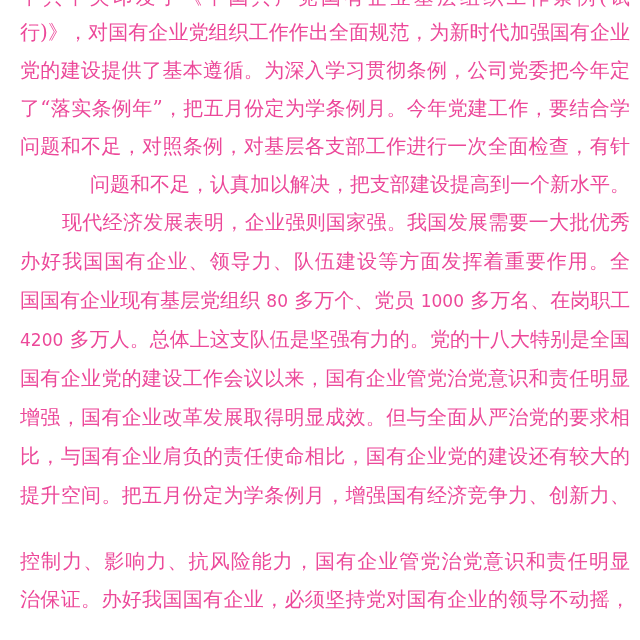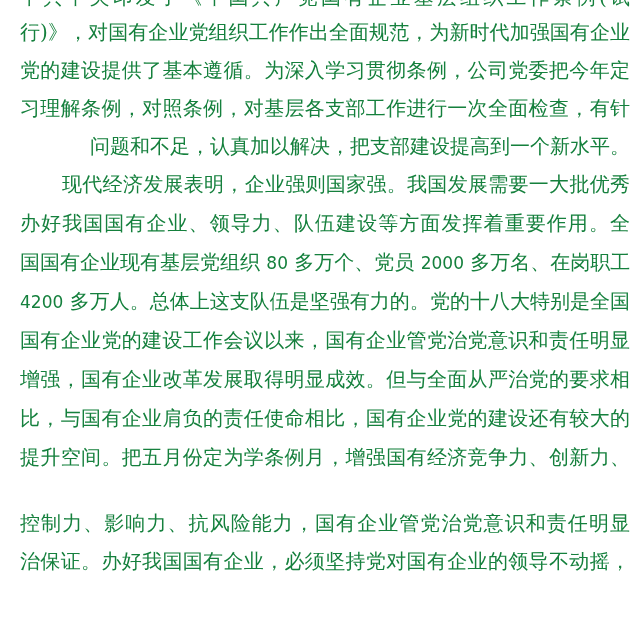--- a/index.html
+++ b/index.html
@@ -6,21 +6,21 @@
     margin: 0;
     padding: 0;
     background: #ffffff;
   }
   .page {
     position: relative;
     width: 640px;
     height: 640px;
     overflow: hidden;
     background: #ffffff;
-    color: #15803d;
+    color: #ec4899;
     font-family: "DejaVu Serif", "Liberation Serif", serif;
     font-size: 20px;
   }
   .text-column {
     position: relative;
     padding: 0 10px 0 20px;
   }
   .line {
     height: 38px;
     line-height: 38px;
@@ -58,27 +58,28 @@
 </style>
 </head>
 <body>
 
 <div class="page">
   <div class="clipped-top-line">中共中央印发了《中国共产党国有企业基层组织工作条例(试</div>
   <div class="text-column">
     <div class="para para-1">
         <div class="line full">行)》，对国有企业党组织工作作出全面规范，为新时代加强国有企业</div>
         <div class="line full">党的建设提供了基本遵循。为深入学习贯彻条例，公司党委把今年定</div>
-        <div class="line full">习理解条例，对照条例，对基层各支部工作进行一次全面检查，有针</div>
+        <div class="line full">了“落实条例年”，把五月份定为学条例月。今年党建工作，要结合学</div>
+        <div class="line full">问题和不足，对照条例，对基层各支部工作进行一次全面检查，有针</div>
         <div class="line">问题和不足，认真加以解决，把支部建设提高到一个新水平。</div>
       </div>
     <div class="para para-2">
         <div class="line full indent">现代经济发展表明，企业强则国家强。我国发展需要一大批优秀</div>
         <div class="line full">办好我国国有企业、领导力、队伍建设等方面发挥着重要作用。全</div>
-        <div class="line full">国国有企业现有基层党组织 <span class="num">80</span> 多万个、党员 <span class="num">2000</span> 多万名、在岗职工</div>
+        <div class="line full">国国有企业现有基层党组织 <span class="num">80</span> 多万个、党员 <span class="num">1000</span> 多万名、在岗职工</div>
         <div class="line full"><span class="num">4200</span> 多万人。总体上这支队伍是坚强有力的。党的十八大特别是全国</div>
         <div class="line full">国有企业党的建设工作会议以来，国有企业管党治党意识和责任明显</div>
         <div class="line full">增强，国有企业改革发展取得明显成效。但与全面从严治党的要求相</div>
         <div class="line full">比，与国有企业肩负的责任使命相比，国有企业党的建设还有较大的</div>
         <div class="line full">提升空间。把五月份定为学条例月，增强国有经济竞争力、创新力、</div>
       </div>
     <div class="para para-3">
         <div class="line full">控制力、影响力、抗风险能力，国有企业管党治党意识和责任明显</div>
         <div class="line full">治保证。办好我国国有企业，必须坚持党对国有企业的领导不动摇，</div>
       </div>

